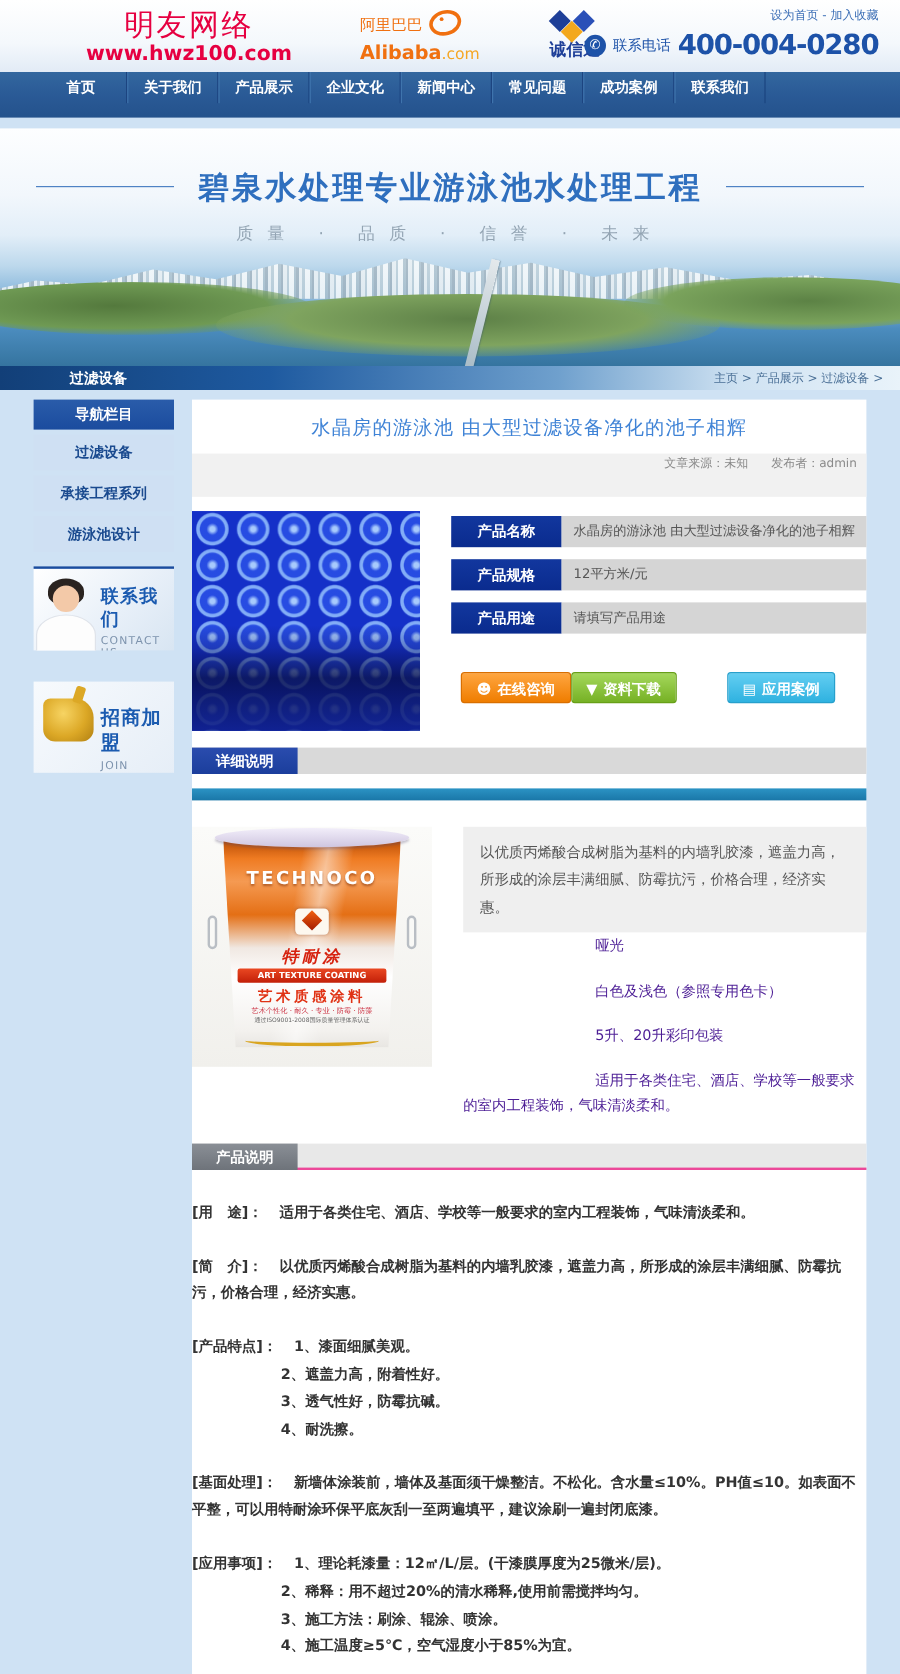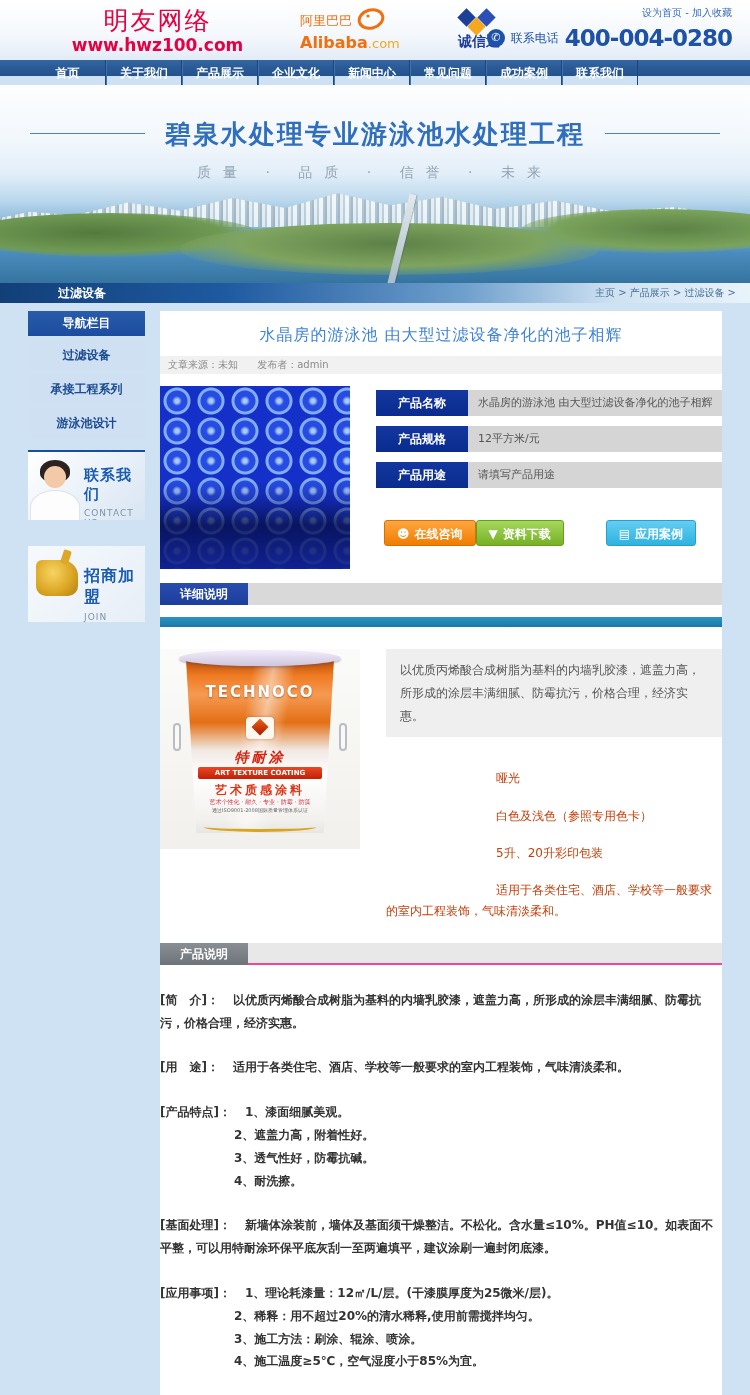--- a/index.html
+++ b/index.html
@@ -24,21 +24,21 @@
   .cxt-d3 { left:22px; top:11px; background:#f3a81d; }
   .cxt-text { font-size:14px; font-weight:bold; color:#1e3f98; }
   .hcontact { position:absolute; right:18px; top:6px; text-align:right; }
   .set-home { font-size:10px; color:#3a6db5; margin-bottom:5px; cursor:pointer; }
   .phone-row { display:flex; align-items:center; gap:6px; }
   .phone-icon { display:inline-block; width:18px; height:18px; border-radius:50%; background:#1d52a8; color:#fff; font-size:11px; line-height:18px; text-align:center; }
   .phone-label { font-size:12px; color:#1d52a8; }
   .phone-num { font-size:23px; font-weight:bold; color:#1d52a8; letter-spacing:-1px; }
 
   
-  .mainnav { height:16px; background:linear-gradient(180deg,#33679f 0%,#2a5a96 50%,#24528c 100%); }
+  .mainnav { height:38px; background:linear-gradient(180deg,#33679f 0%,#2a5a96 50%,#24528c 100%); }
   .mainnav ul { list-style:none; display:flex; padding-left:30px; height:26px; }
   .mainnav li { width:76px; text-align:center; line-height:26px; font-size:12px; font-weight:bold; color:#fff; border-right:1px solid #1c4480; border-left:1px solid #3f74ad; cursor:pointer; }
   .mainnav li:first-child { border-left:none; }
 
   
   .banner { position:relative; height:198px; margin-top:9px; overflow:hidden;
     background:linear-gradient(180deg,#fdfeff 0%,#f2f7fc 28%,#e2eef8 45%,#bcd8ec 58%,#7db0d8 72%,#4f93c6 86%,#3c82b8 100%); }
   .banner-title { position:relative; margin-top:32px; text-align:center; font-size:26px; font-weight:bold; color:#2f6fbe; letter-spacing:2px; }
   .banner-title::before, .banner-title::after { content:""; display:inline-block; width:115px; height:1px; background:#4f82c4; vertical-align:middle; margin:0 20px 4px; }
   .banner-sub { margin-top:12px; text-align:center; font-size:14px; color:#93a4b3; letter-spacing:12px; }
@@ -69,21 +69,21 @@
   .person-face { position:absolute; left:16px; top:14px; width:22px; height:22px; border-radius:50%; background:#f3c9a8; }
   .person-body { position:absolute; left:2px; top:38px; width:50px; height:34px; border-radius:50% 50% 0 0; background:#fdfdfd; border:1px solid #dfe3ea; }
   .ding { position:absolute; left:8px; top:14px; width:42px; height:36px; background:radial-gradient(circle at 40% 35%, #f7d463, #dca826 55%, #b07f12); border-radius:6px 16px 10px 10px; }
   .ding::before { content:""; position:absolute; top:-10px; left:26px; width:8px; height:14px; background:#dca826; border-radius:2px; transform:rotate(18deg); }
   .scard-text { position:absolute; left:56px; top:14px; }
   .scard-title { font-size:15px; font-weight:bold; color:#1b5bb0; letter-spacing:1px; }
   .scard-sub { font-size:9px; color:#7d93ad; letter-spacing:1px; margin-top:4px; }
 
   main { flex:1; margin-left:15px; background:#fff; padding:14px 0 18px; }
   .art-title { text-align:center; font-size:16px; color:#3f83d6; letter-spacing:1px; }
-  .art-meta { margin-top:10px; height:18px; background:#f1f1f1; text-align:left; font-size:10px; color:#8a8a8a; line-height:18px; }
+  .art-meta { margin-top:10px; height:36px; background:#f1f1f1; text-align:right; font-size:10px; color:#8a8a8a; line-height:18px; }
   .art-meta span { margin:0 8px; }
 
   .ptop { display:flex; margin-top:12px; }
   .cube { width:190px; height:183px; flex:none;
     background:
       linear-gradient(180deg, rgba(255,255,255,0) 52%, rgba(12,20,100,.30) 62%, rgba(6,12,70,.80) 76%, rgba(16,32,140,.9) 100%),
       radial-gradient(circle at 17px 15px, rgba(175,210,255,.95) 2px, rgba(45,85,235,.75) 5px, rgba(45,85,235,.75) 10px, rgba(150,195,255,.85) 11px, rgba(150,195,255,.85) 13px, rgba(20,48,200,1) 14px),
       #1430c8;
     background-size:auto, 34px 30px; }
   .pinfo { flex:1; padding-left:26px; padding-top:4px; }
@@ -116,21 +116,21 @@
   .bmedal::before { content:""; position:absolute; left:8px; top:4px; width:12px; height:12px; background:linear-gradient(135deg,#f2600f,#a31b00); transform:rotate(45deg); }
   .btext-cn { position:absolute; top:92px; width:100%; text-align:center; color:#d6220f; font-weight:bold; font-style:italic; font-size:14px; letter-spacing:3px; z-index:2; }
   .bband { position:absolute; top:110px; left:12px; right:12px; height:12px; background:linear-gradient(180deg,#ea4822,#c21f08); color:#fff; font-size:7px; font-weight:bold; text-align:center; line-height:12px; border-radius:2px; z-index:2; }
   .bname { position:absolute; top:125px; width:100%; text-align:center; color:#e03214; font-size:12px; font-weight:bold; letter-spacing:3px; z-index:2; }
   .bslogan { position:absolute; top:141px; width:100%; text-align:center; color:#cc3344; font-size:6px; z-index:2; }
   .bcert { position:absolute; top:150px; width:100%; text-align:center; color:#666; font-size:5px; z-index:2; }
   .bring { position:absolute; bottom:1px; left:18px; right:18px; height:10px; border-radius:50%; border-bottom:3px solid #d9a520; z-index:2; }
 
   .dtext { flex:1; padding-left:26px; }
   .intro-box { background:#efefef; padding:10px 14px; font-size:12px; color:#555; line-height:1.9; }
-  .dlines { margin-top:30px; font-size:12px; color:#c2410c; }
+  .dlines { font-size:12px; color:#4c1d95; }
   .dline { padding-left:110px; line-height:1.95; margin-bottom:14px; }
   .dline-para { padding-left:0; text-indent:110px; line-height:1.8; }
 
   .spec-strip { margin-top:6px; height:22px; background:#e8e8e8; border-bottom:2px solid #ec4899; }
   .spec-strip .tab { display:inline-block; width:88px; height:22px; background:linear-gradient(180deg,#8a8f96,#6e737a); color:#fff; font-size:12px; font-weight:bold; text-align:center; line-height:22px; cursor:pointer; }
   .specs { margin-top:24px; font-size:12px; font-weight:bold; color:#333; }
   .spec-p { margin-bottom:22px; line-height:1.9; }
   .spec-label { margin-right:14px; }
   .spec-sub { padding-left:74px; line-height:1.9; }
   .spec-cont { line-height:1.9; }
@@ -293,24 +293,24 @@
           </div>
         </div>
       </div>
 
       <div class="spec-strip">
         <span class="tab">产品说明</span>
       </div>
 
       <div class="specs">
         <div class="spec-p">
+          <span class="spec-label">[用　途]：</span><span>适用于各类住宅、酒店、学校等一般要求的室内工程装饰，气味清淡柔和。</span>
+        </div>
+        <div class="spec-p">
           <span class="spec-label">[简　介]：</span><span>以优质丙烯酸合成树脂为基料的内墙乳胶漆，遮盖力高，所形成的涂层丰满细腻、防霉抗污，价格合理，经济实惠。</span>
-        </div>
-        <div class="spec-p">
-          <span class="spec-label">[用　途]：</span><span>适用于各类住宅、酒店、学校等一般要求的室内工程装饰，气味清淡柔和。</span>
         </div>
         <div class="spec-p">
           <span class="spec-label">[产品特点]：</span><span>1、漆面细腻美观。</span>
           <div class="spec-sub">2、遮盖力高，附着性好。</div>
           <div class="spec-sub">3、透气性好，防霉抗碱。</div>
           <div class="spec-sub">4、耐洗擦。</div>
         </div>
         <div class="spec-p">
           <span class="spec-label">[基面处理]：</span><span>新墙体涂装前，墙体及基面须干燥整洁。不松化。含水量≤10%。PH值≤10。如表面不平整，可以用特耐涂环保平底灰刮一至两遍填平，建议涂刷一遍封闭底漆。</span>
         </div>

